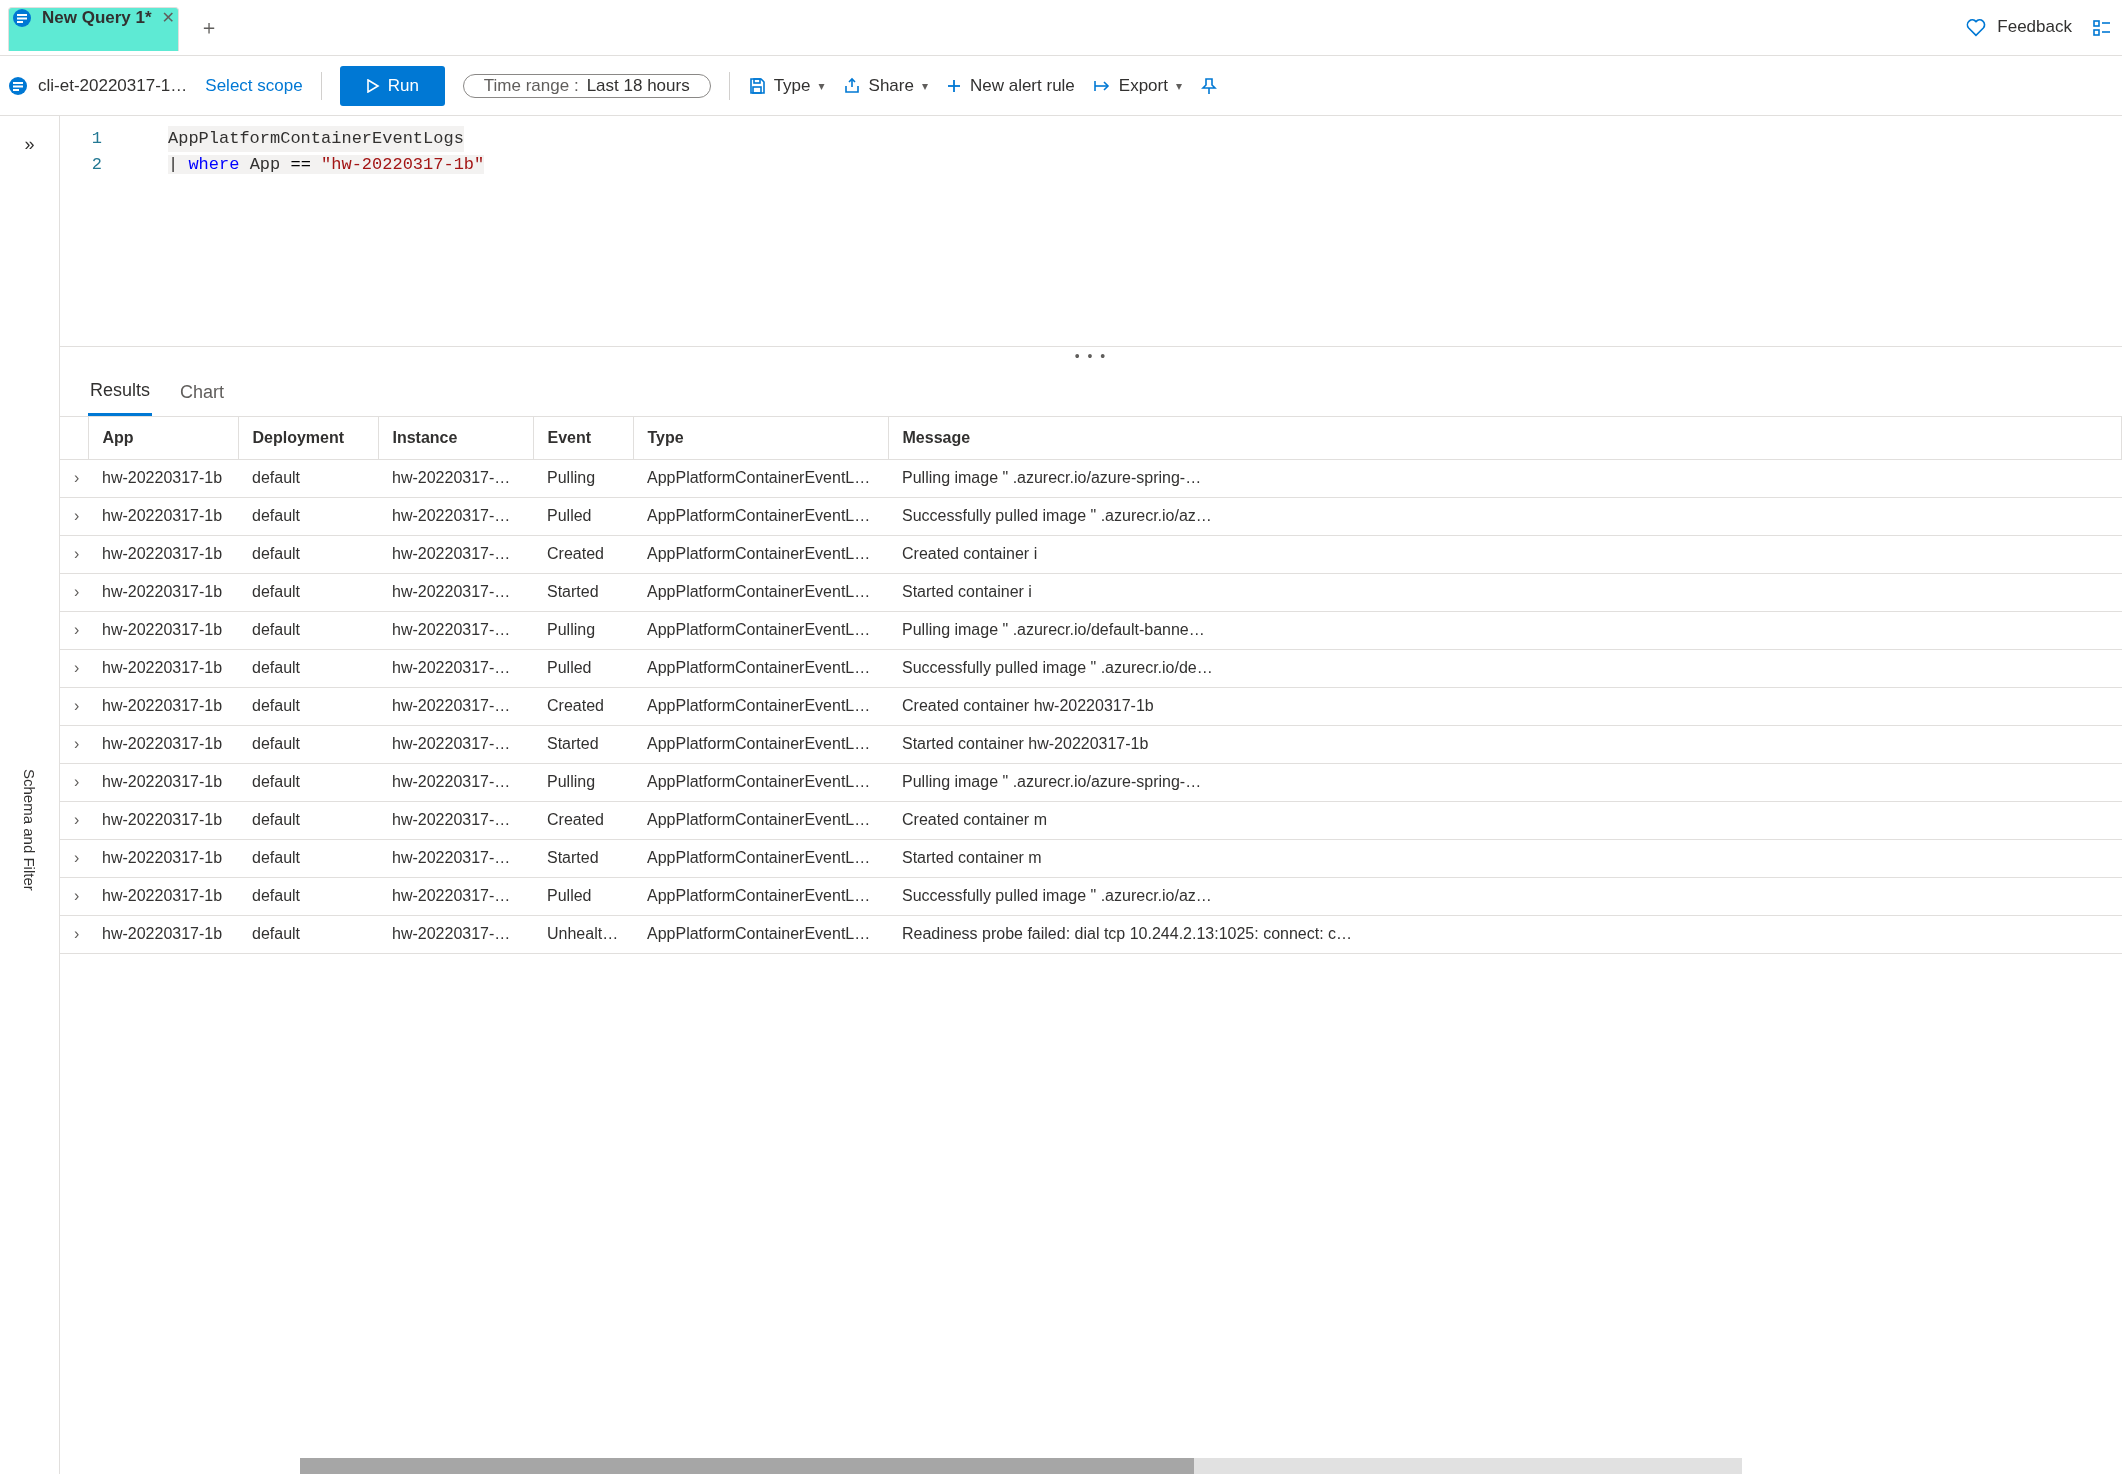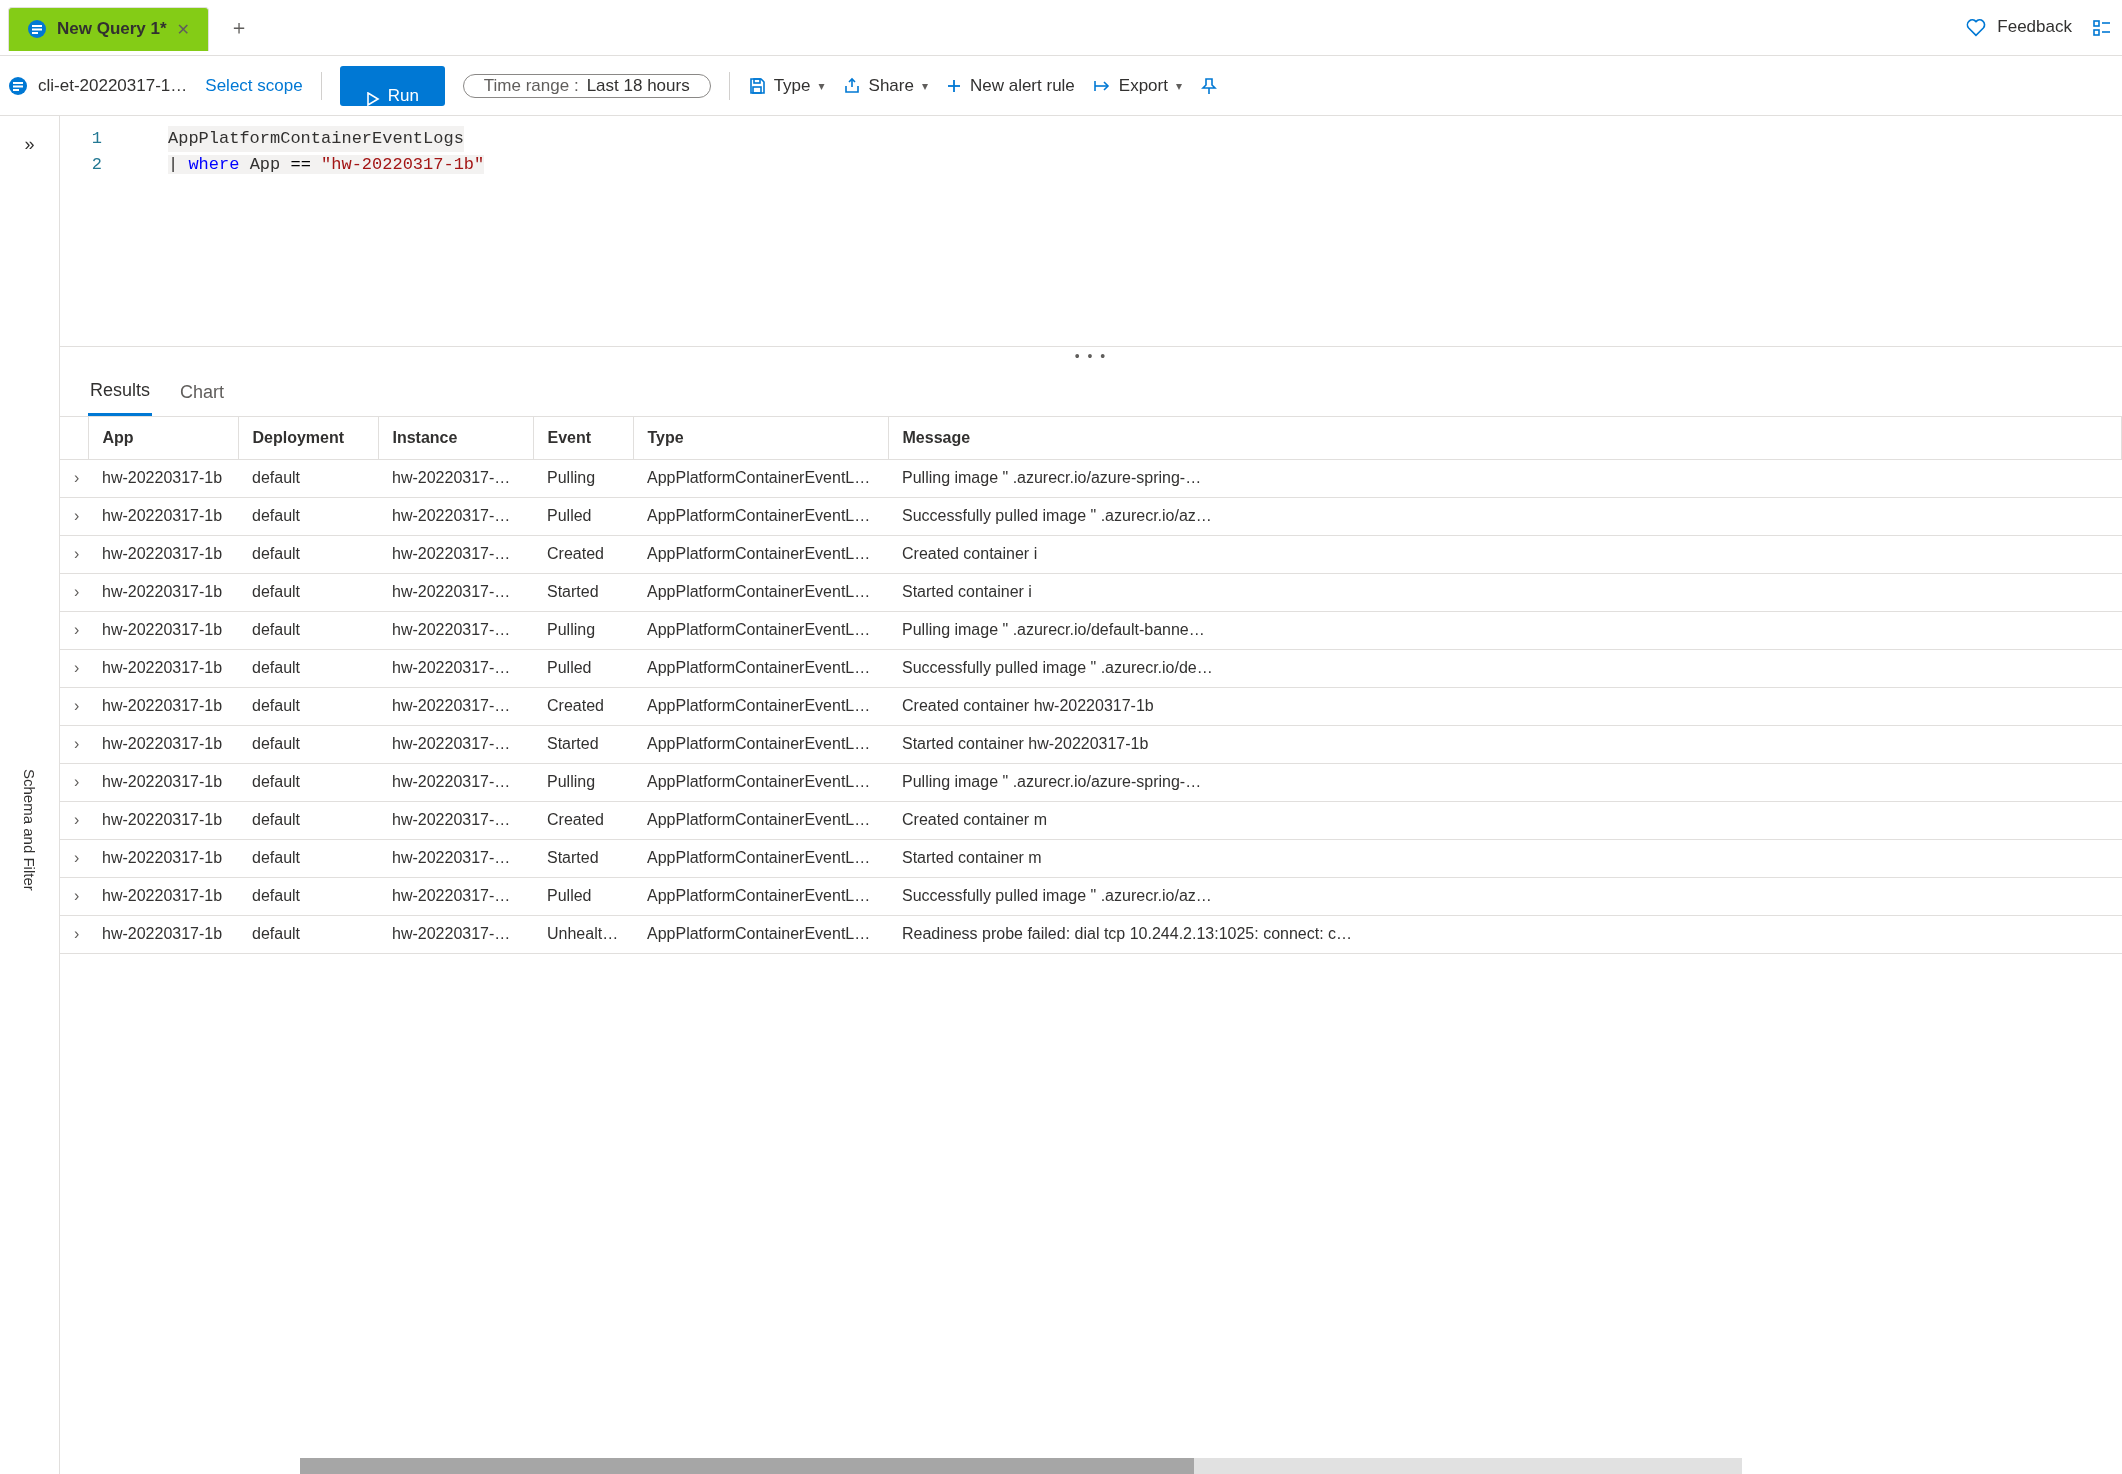--- a/index.html
+++ b/index.html
@@ -8,34 +8,34 @@
     --blue:#0078d4;
     --border:#e1dfdd;
     --border2:#d2d0ce;
     --muted:#605e5c;
     --hover:#f3f2f1;
     --code-bg:#faf9f8;
   }
   .app{display:flex;flex-direction:column;height:100vh;width:100vw;}
   
   .tabbar{display:flex;align-items:center;height:56px;border-bottom:1px solid var(--border);padding-left:8px;}
-  .tab{display:flex;align-items:center;gap:10px;height:44px;padding:0 18px;border:1px solid var(--border);border-bottom:none;border-top-left-radius:4px;border-top-right-radius:4px;background:#84cc16;position:relative;top:1px;}
+  .tab{display:flex;align-items:flex-start;gap:10px;height:44px;padding:0 3px;border:1px solid var(--border);border-bottom:none;border-top-left-radius:4px;border-top-right-radius:4px;background:#5eead4;position:relative;top:1px;}
   .tab .title{font-weight:600;font-size:17px;}
   .tab .close{color:#605e5c;cursor:pointer;font-size:16px;}
   .tab-icon{width:20px;height:20px;display:flex;align-items:center;justify-content:center;}
   .plus-btn{margin-left:14px;color:#605e5c;font-size:20px;cursor:pointer;padding:6px;}
   .tabbar-spacer{flex:1;}
   .feedback{display:flex;align-items:flex-start;gap:10px;color:#323130;font-size:17px;cursor:pointer;margin-right:20px;}
   .queries-icon{color:var(--blue);font-size:18px;margin-right:10px;cursor:pointer;}
   
   .toolbar{display:flex;align-items:center;height:60px;border-bottom:1px solid var(--border);padding:0 14px 0 8px;gap:18px;}
   .ws-btn{display:flex;align-items:center;gap:10px;font-size:17px;max-width:210px;overflow:hidden;white-space:nowrap;text-overflow:ellipsis;cursor:pointer;}
   .link{color:var(--blue);cursor:pointer;font-size:17px;}
   .vsep{width:1px;height:28px;background:var(--border2);}
-  .run-btn{display:flex;align-items:flex-end;gap:8px;background:var(--blue);color:#fff;border:none;border-radius:3px;height:40px;padding:0 26px;font-size:17px;cursor:pointer;}
+  .run-btn{display:flex;align-items:center;gap:8px;background:var(--blue);color:#fff;border:none;border-radius:3px;height:40px;padding:0 26px;font-size:17px;cursor:pointer;}
   .pill{display:flex;align-items:center;gap:8px;border:1px solid #8a8886;border-radius:20px;height:24px;padding:0 20px;font-size:17px;cursor:pointer;}
   .pill .lbl{color:#605e5c;}
   .tool-btn{display:flex;align-items:center;gap:8px;font-size:17px;cursor:pointer;}
   .chev{font-size:12px;color:#605e5c;}
   .pin{color:var(--blue);font-size:18px;cursor:pointer;}
   
   .body{flex:1;display:flex;min-height:0;}
   .left-rail{width:60px;border-right:1px solid var(--border);display:flex;flex-direction:column;align-items:center;padding-top:18px;gap:30px;}
   .collapse-btn{color:#323130;cursor:pointer;font-size:18px;}
   .schema-label{writing-mode:vertical-rl;transform:rotate(0deg);font-size:15px;color:#323130;margin-top:auto;margin-bottom:auto;}

